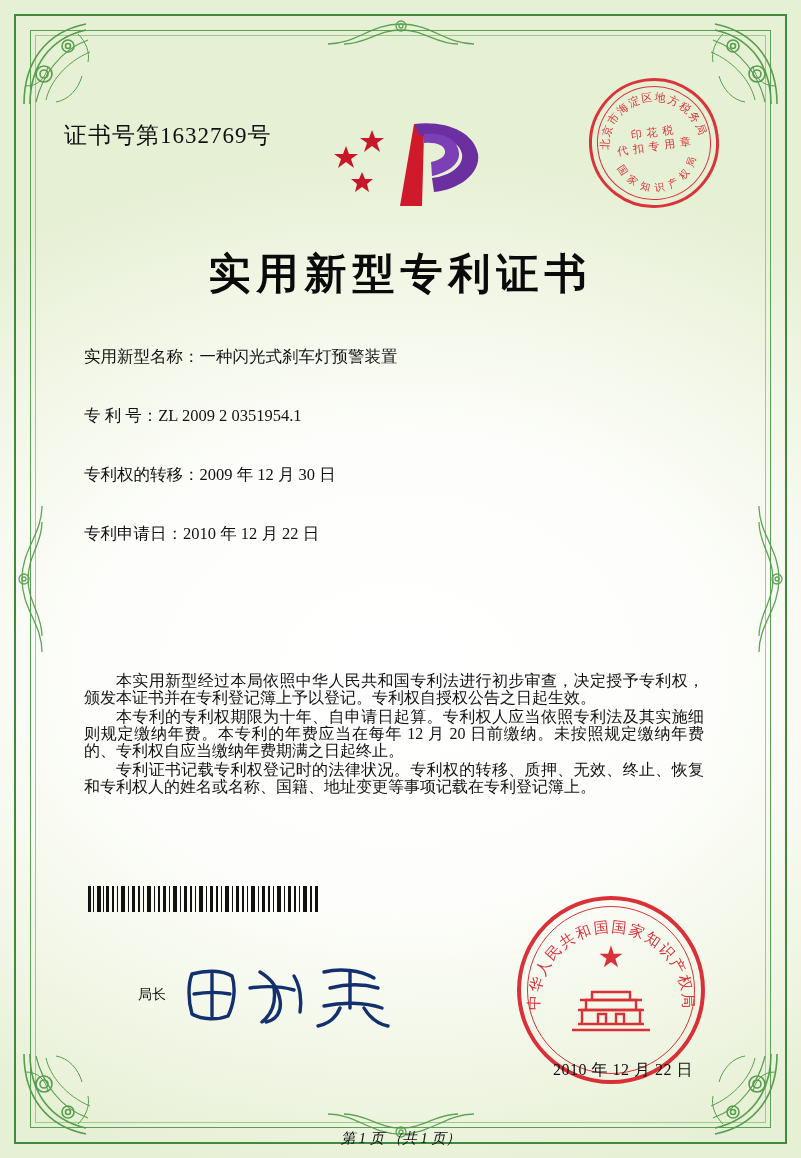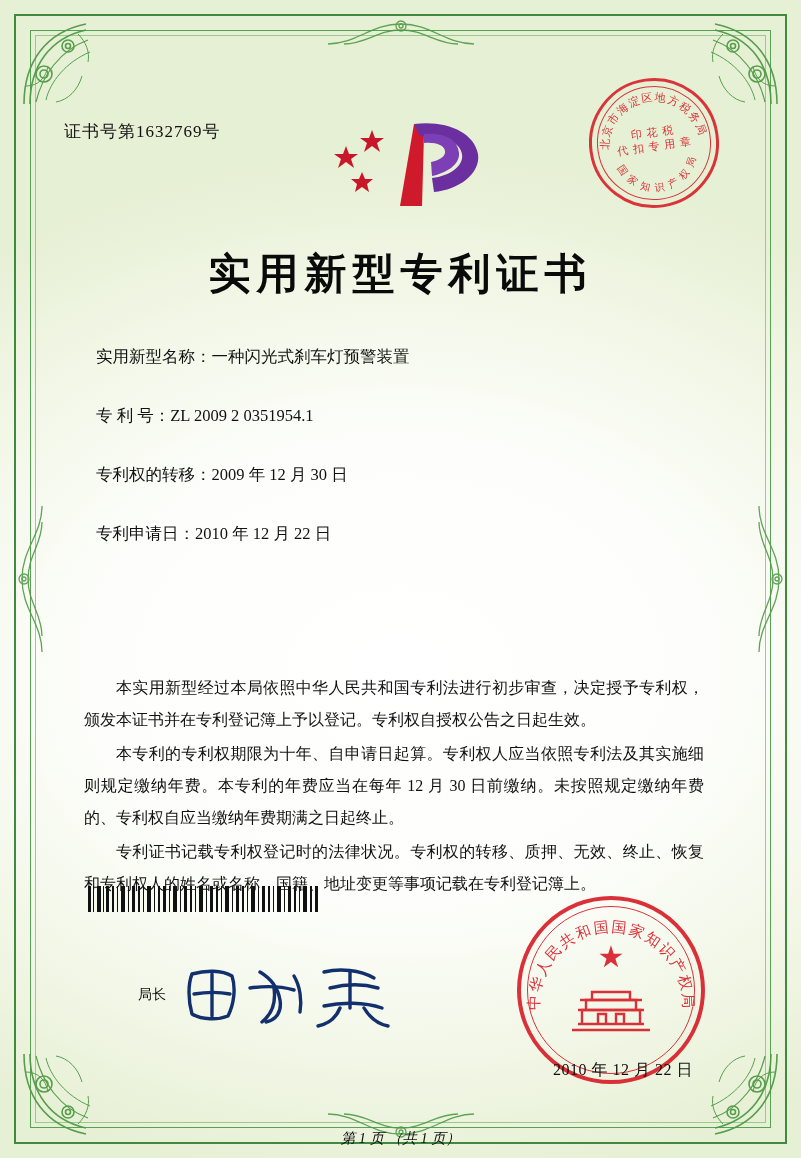--- a/index.html
+++ b/index.html
@@ -74,21 +74,21 @@
     left: 60px;
     top: 58px;
     width: 681px;
     height: 1040px;
   }
 
   .cert-number {
     position: absolute;
     left: 4px;
     top: 62px;
-    font-size: 17px;
+    font-size: 23px;
     letter-spacing: 1px;
     color: #111;
     white-space: nowrap;
   }
 
   
   .logo {
     position: absolute;
     left: 268px;
     top: 52px;
@@ -141,40 +141,40 @@
     text-align: center;
     font-size: 42px;
     font-weight: bold;
     letter-spacing: 6px;
     color: #0a0a0a;
     font-family: "DejaVu Serif", "Liberation Serif", serif;
   }
 
   .fields {
     position: absolute;
-    left: 36px;
+    left: 24px;
     top: 288px;
     width: 640px;
   }
   .field {
     font-size: 16.5px;
     color: #111;
     margin-bottom: 37px;
     white-space: nowrap;
   }
   .field .lab { letter-spacing: 0px; }
   .field .val { letter-spacing: 0px; }
 
   .body-text {
     position: absolute;
     left: 24px;
     top: 614px;
     width: 620px;
     font-size: 16px;
-    line-height: 32px;
+    line-height: 17px;
     color: #111;
     text-align: justify;
   }
   .body-text p { margin: 0 0 2px 0; text-indent: 2em; }
 
   .barcode {
     position: absolute;
     left: 28px;
     top: 828px;
     width: 230px;
@@ -427,21 +427,21 @@
       <div class="field">
         <span class="lab">专利权的转移：</span><span class="val">2009 年 12 月 30 日</span>
       </div>
       <div class="field">
         <span class="lab">专利申请日：</span><span class="val">2010 年 12 月 22 日</span>
       </div>
     </div>
 
     <div class="body-text">
       <p>本实用新型经过本局依照中华人民共和国专利法进行初步审查，决定授予专利权，颁发本证书并在专利登记簿上予以登记。专利权自授权公告之日起生效。</p>
-      <p>本专利的专利权期限为十年、自申请日起算。专利权人应当依照专利法及其实施细则规定缴纳年费。本专利的年费应当在每年 12 月 30 日前缴纳。未按照规定缴纳年费的、专利权自应当缴纳年费期满之日起终止。</p>
+      <p>本专利的专利权期限为十年、自申请日起算。专利权人应当依照专利法及其实施细则规定缴纳年费。本专利的年费应当在每年 12 月 20 日前缴纳。未按照规定缴纳年费的、专利权自应当缴纳年费期满之日起终止。</p>
       <p>专利证书记载专利权登记时的法律状况。专利权的转移、质押、无效、终止、恢复和专利权人的姓名或名称、国籍、地址变更等事项记载在专利登记簿上。</p>
     </div>
 
     <div class="barcode">
       <svg viewBox="0 0 230 26" preserveAspectRatio="none">
         <g fill="#111">
           <rect x="0" y="0" width="3" height="26"></rect>
           <rect x="5" y="0" width="1" height="26"></rect>
           <rect x="9" y="0" width="4" height="26"></rect>
           <rect x="15" y="0" width="1" height="26"></rect>

